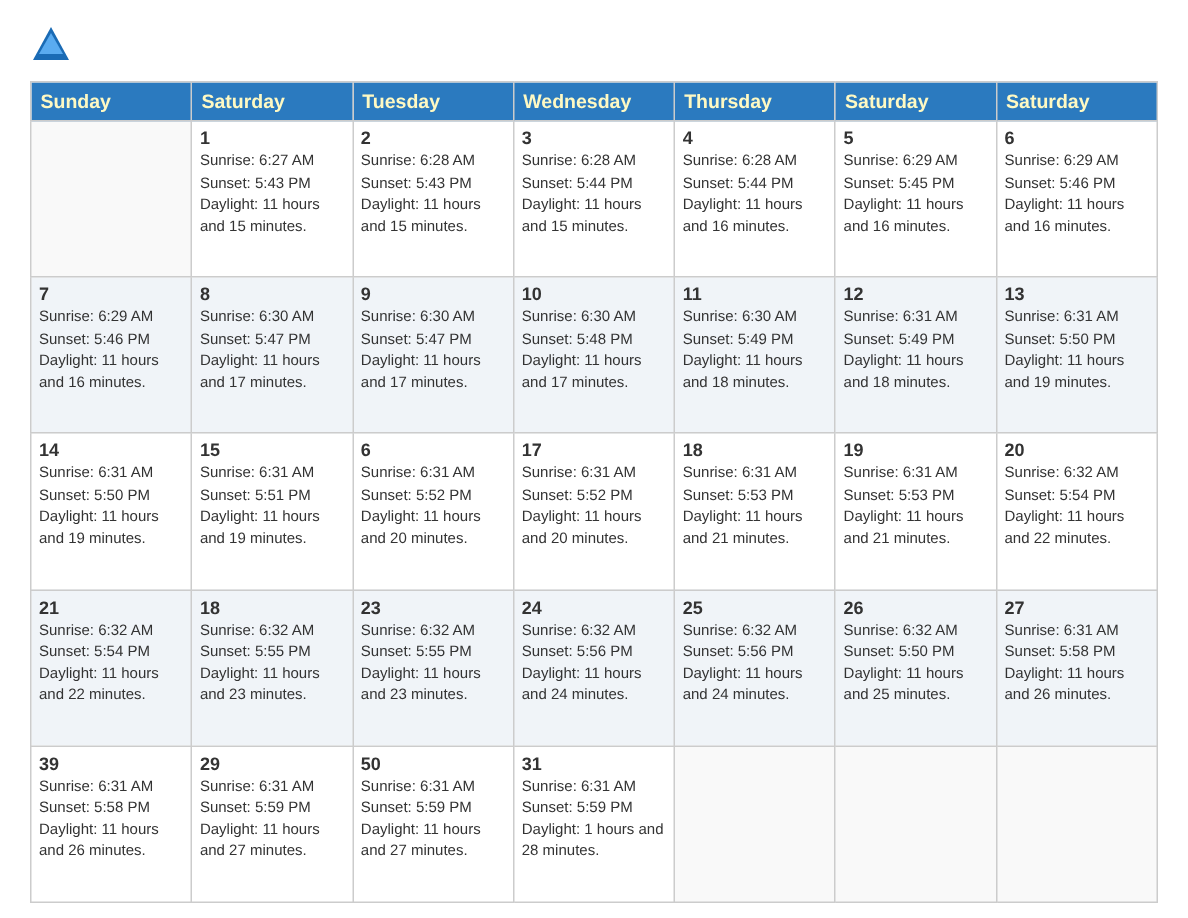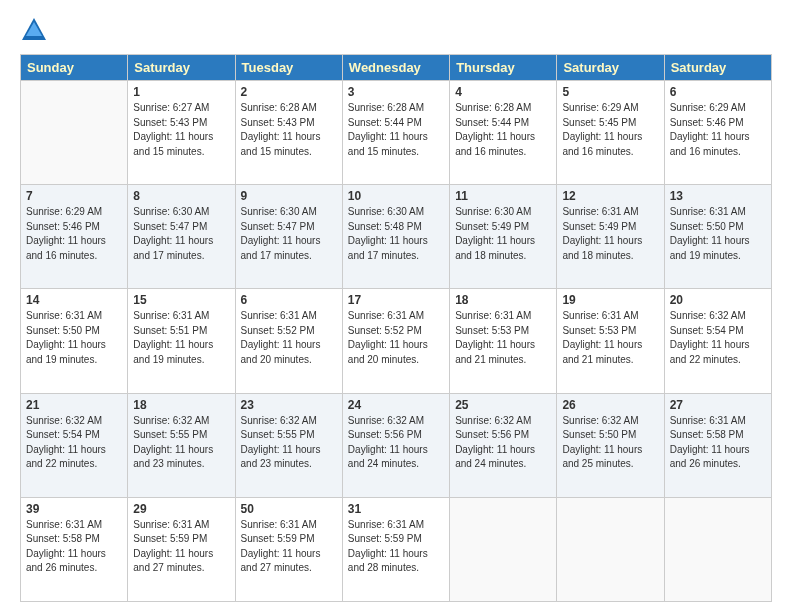--- a/index.html
+++ b/index.html
@@ -381,21 +381,21 @@
               <div>Sunrise: 6:31 AM</div>
               <div>Sunset: 5:59 PM</div>
               <div>Daylight: 11 hours and 27 minutes.</div>
             </div>
           </td>
           <td>
             <span class="day-num">31</span>
             <div class="day-info">
               <div>Sunrise: 6:31 AM</div>
               <div>Sunset: 5:59 PM</div>
-              <div>Daylight: 11 hours and 28 minutes.</div>
+              <div>Daylight: 1 hours and 28 minutes.</div>
             </div>
           </td>
           <td class="empty-cell"></td>
           <td class="empty-cell"></td>
           <td class="empty-cell"></td>
         </tr>
       </tbody>
   </table>
 </div>
 

